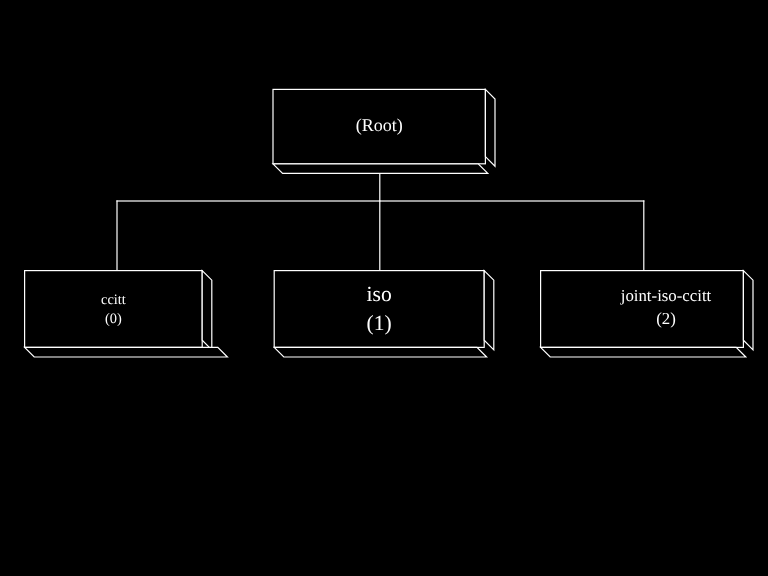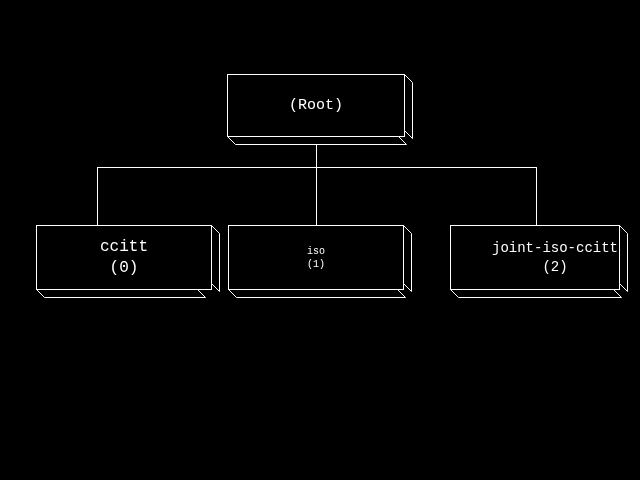--- a/index.html
+++ b/index.html
@@ -7,21 +7,21 @@
     margin: 0;
     padding: 0;
     background: #000000;
   }
   #canvas {
     position: relative;
     width: 640px;
     height: 480px;
     background: #000000;
     overflow: hidden;
-    font-family: Liberation Mono, monospace;
+    font-family: Liberation Serif, serif;
   }
 
   
   .node {
     position: absolute;
     box-sizing: border-box;
     border: 1px solid #ffffff;
     background: #000000;
     color: #ffffff;
     display: flex;
@@ -87,36 +87,36 @@
       </svg>
     </span>
     <span class="face-bottom">
       <svg width="180" height="9" viewBox="0 0 180 9">
         <path d="M0.5,0.5 L8.5,8.5 L179.5,8.5 L171.5,0.5 Z" fill="#000000" stroke="#ffffff" stroke-width="1"></path>
       </svg>
     </span>
     <span class="node-line">(Root)</span>
   </div>
 
-  <div class="node" style="left:20px; top:225px; width:176px; height:65px; font-size:16px;margin-left:16px;">
+  <div class="node" style="left:20px; top:225px; width:149px; height:65px; font-size:12px;">
     <span class="face-right">
       <svg width="9" height="67" viewBox="0 0 9 67">
         <path d="M0.5,0.5 L8.5,8.5 L8.5,66.5 L0.5,58.5 Z" fill="#000000" stroke="#ffffff" stroke-width="1"></path>
       </svg>
     </span>
     <span class="face-bottom">
       <svg width="170" height="9" viewBox="0 0 170 9">
         <path d="M0.5,0.5 L8.5,8.5 L169.5,8.5 L161.5,0.5 Z" fill="#000000" stroke="#ffffff" stroke-width="1"></path>
       </svg>
     </span>
     <span class="node-line">ccitt</span>
     <span class="node-line sub">(0)</span>
   </div>
 
-  <div class="node" style="left:228px; top:225px; width:176px; height:65px; font-size:10px;">
+  <div class="node" style="left:228px; top:225px; width:176px; height:65px; font-size:18px;">
     <span class="face-right">
       <svg width="9" height="67" viewBox="0 0 9 67">
         <path d="M0.5,0.5 L8.5,8.5 L8.5,66.5 L0.5,58.5 Z" fill="#000000" stroke="#ffffff" stroke-width="1"></path>
       </svg>
     </span>
     <span class="face-bottom">
       <svg width="178" height="9" viewBox="0 0 178 9">
         <path d="M0.5,0.5 L8.5,8.5 L177.5,8.5 L169.5,0.5 Z" fill="#000000" stroke="#ffffff" stroke-width="1"></path>
       </svg>
     </span>

